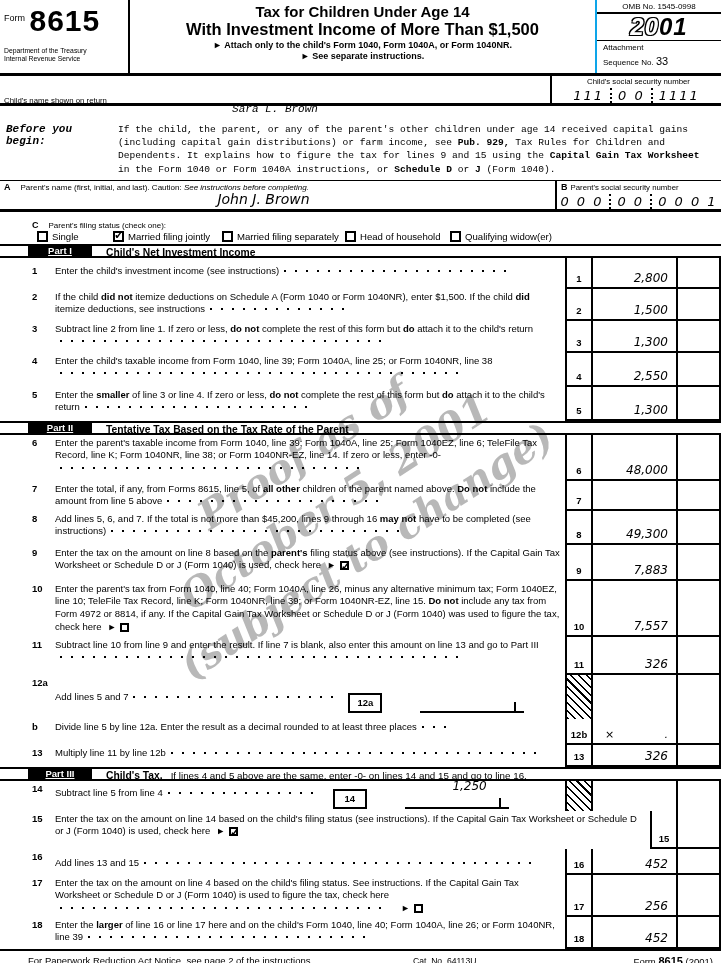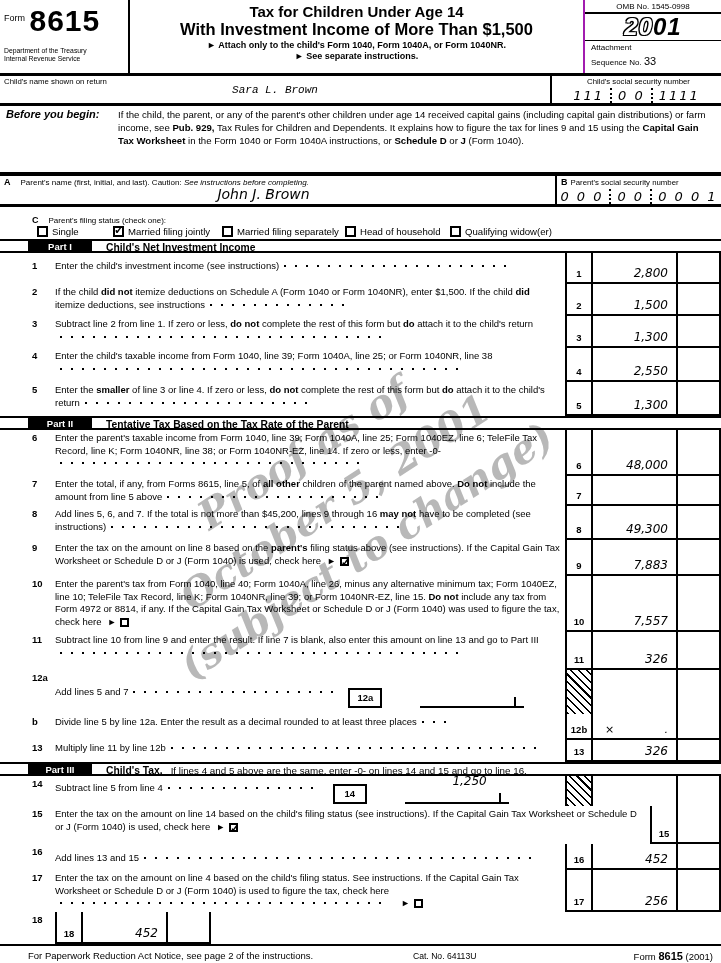--- a/index.html
+++ b/index.html
@@ -33,40 +33,40 @@
   
   .header { display: flex; height: 76px; border-bottom: 3px solid #000; }
   .h-left { width: 130px; border-right: 2px solid #000; padding: 4px 2px 16px 4px; }
   .form-word { font-size: 9px; display: inline-block; vertical-align: 10px; }
   .form-number { font-size: 30px; font-weight: bold; letter-spacing: 1px; display: inline-block; }
   .dept { font-size: 6.8px; line-height: 1.25; margin-top: 9px; }
   .h-center { flex: 1; text-align: center; padding-top: 3px; }
   .title1 { font-size: 15px; font-weight: bold; }
   .title2 { font-size: 16.5px; font-weight: bold; }
   .h-note { font-size: 9px; font-weight: bold; margin-top: 1px; }
-  .h-right { width: 138px; border-left: 2px solid #a21caf; font-size: 8px; }
+  .h-right { width: 126px; border-left: 2px solid #0ea5e9; font-size: 8px; }
   .omb { text-align: center; padding: 2px 0 1px 0; border-bottom: 2px solid #000; }
   .year { text-align: center; font-size: 24px; font-weight: bold; letter-spacing: 1px;
           border-bottom: 1px solid #000; padding: 0 0 1px 0; line-height: 1.05; font-style: italic; }
   .year .outl { color:#fff; text-shadow: -1.2px -1.2px 0 #000, 1.2px -1.2px 0 #000, -1.2px 1.2px 0 #000, 1.2px 1.2px 0 #000; }
   .attach { padding: 2px 0 0 6px; line-height: 1.3; }
   .attach .seq { font-size: 8px; } .attach .seq33 { font-size: 11px; }
 
   
   .name-row { display: flex; height: 30px; border-bottom: 3px solid #000; }
-  .nr-left { flex: 1; position: relative; }
+  .nr-left { flex: 1; position: relative; margin-top: 19px; }
   .cell-label { font-size: 7.8px; padding: 1px 0 0 4px; }
   .hand { font-family: "DejaVu Sans", sans-serif; font-style: italic; }
   .nr-name { position: absolute; left: 0; right: 0; top: 8px; text-align: center; font-size: 11px; font-family: Liberation Mono, monospace; }
   .nr-right { width: 171px; border-left: 2px solid #000; text-align: center; }
   .ssn { font-size: 13px; letter-spacing: 2px; margin-top: 1px; display: inline-flex; align-items: center; }
   .ssn .mid { border-left: 2px dotted #000; border-right: 2px dotted #000; padding: 0 6px; margin: 0 6px; }
 
   
-  .before { display: flex; min-height: 70px; border-bottom: 4px solid #000000; padding: 2px 6px 4px 6px; }
+  .before { display: flex; min-height: 70px; border-bottom: 1px solid #000000; padding: 17px 6px 4px 6px; font-family: Liberation Mono, monospace; }
   .before-label { width: 112px; font-weight: bold; font-style: italic; font-size: 11px; flex: none; }
   .before-text { flex: 1; font-size: 9.6px; line-height: 1.38; padding-right: 2px; }
 
   
   .rowA { display: flex; height: 31px; border-bottom: 3px solid #000; }
   .ra-left { flex: 1; position: relative; }
   .ra-label { font-size: 8px; padding: 1px 0 0 4px; }
   .ra-label .letter { font-weight: bold; font-size: 9px; margin-right: 10px; }
   .ra-label i { }
   .ra-name { position: absolute; left: 0; right: 0; top: 10px; text-align: center; font-size: 14px; }
@@ -78,21 +78,21 @@
   .rowC { height: 25px; position: relative; font-size: 8px; margin-top: 7px; }
   .rowC .c-label { padding: 1px 0 0 32px; }
   .rowC .c-label .letter { font-weight: bold; font-size: 9px; margin-right: 10px; }
   .fs-opt { position: absolute; top: 12px; font-size: 9.6px; white-space: nowrap; }
   .fbox { display: inline-block; width: 11px; height: 11px; border: 2px solid #000; vertical-align: -2px; margin-right: 4px; position: relative; }
   .fbox[data-checked="true"]::after { content: "✓"; position: absolute; left: -1px; top: -5px; font-size: 12px; font-weight: bold; }
 
   
   .part-bar { border-top: 2px solid #000; border-bottom: 2px solid #000; height: 14px; display: flex; align-items: stretch; }
   .part-tag { background: #000; color: #fff; font-weight: bold; font-size: 9.5px; width: 64px; margin-left: 28px;
-              display: flex; align-items: center; justify-content: center; flex: none; }
+              display: flex; align-items: center; justify-content: center; flex: none; text-decoration: underline; }
   .part-title { font-weight: bold; font-size: 10.3px; padding: 1px 0 0 14px; white-space: nowrap; }
   .part-note { font-size: 9.8px; padding: 1px 0 0 8px; white-space: nowrap; }
 
   
   .fl { display: flex; margin-left: 28px; width: 693px; align-items: stretch; }
   .g { width: 27px; flex: none; font-weight: bold; font-size: 9.5px; padding: 2px 0 0 4px; }
   .t { flex: 1; font-size: 9.5px; line-height: 1.32; padding: 2px 3px 0 0; }
   .nb { width: 28px; flex: none; border-left: 2px solid #000; border-right: 2px solid #000;
         display: flex; align-items: flex-end; justify-content: center; font-weight: bold; font-size: 9.5px; padding-bottom: 3px; }
   .am { width: 85px; flex: none; border-right: 2px solid #000;
@@ -398,20 +398,21 @@
     <div class="fl bb h42">
       <div class="g">17</div>
       <div class="t"><span>Enter the tax on the amount on line 4 based on the child's filing status. See instructions. If the Capital Gain Tax Worksheet or Schedule D or J (Form 1040) is used to figure the tax, check here</span><span class="ld" style="width:330px"></span><span class="ar">►</span><span class="cb" data-checked="false"></span></div>
       <div class="nb">17</div>
       <div class="am hand">256</div>
       <div class="ct"></div>
     </div>
 
     <div class="fl bb h32">
       <div class="g">18</div>
+      <div class="t"><span>Enter the <b>larger</b> of line 16 or line 17 here and on the child's Form 1040, line 40; Form 1040A, line 26; or Form 1040NR, line 39</span><span class="ld" style="width:280px"></span></div>
       <div class="nb">18</div>
       <div class="am hand">452</div>
       <div class="ct"></div>
     </div>
 
     <div class="footer">
       <div class="f-left">For Paperwork Reduction Act Notice, see page 2 of the instructions.</div>
       <div class="f-cat">Cat. No. 64113U</div>
       <div class="f-right">
         <span>Form</span> <b>8615</b> <span>(2001)</span>

